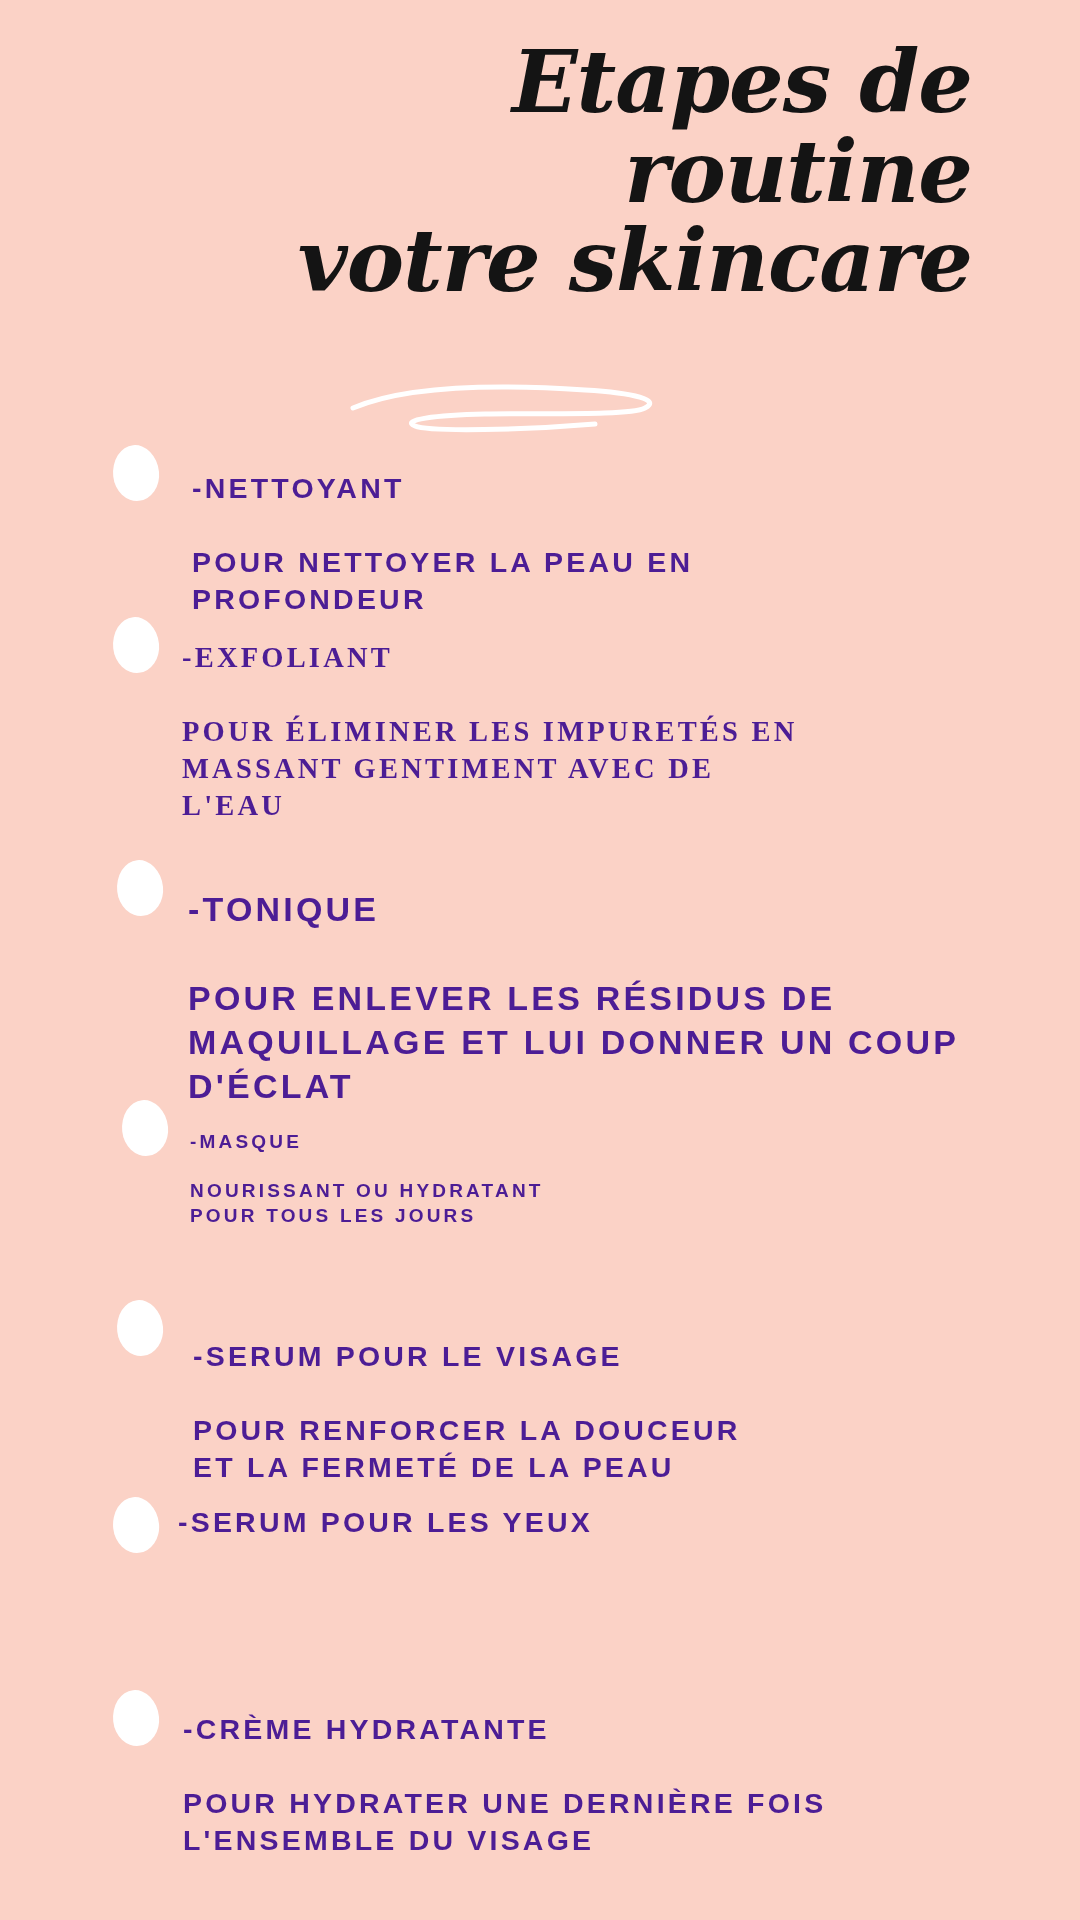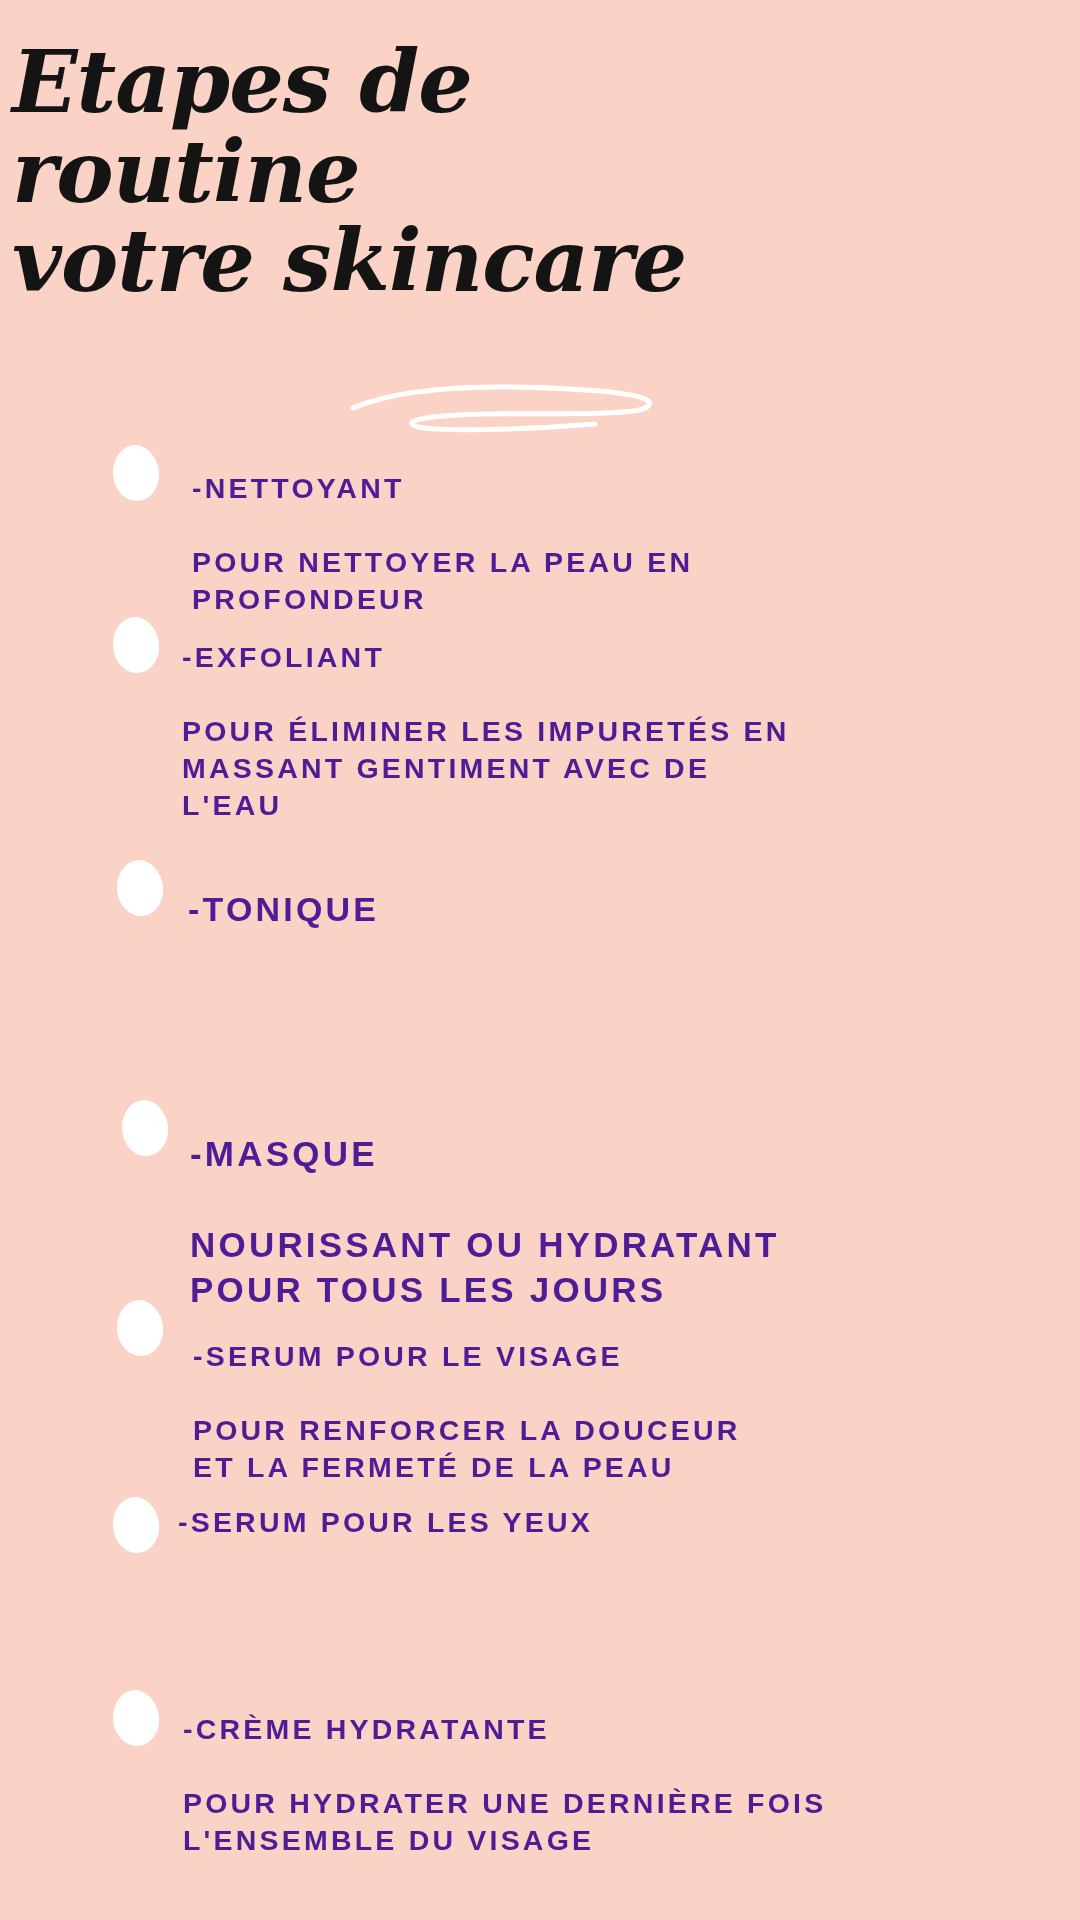--- a/index.html
+++ b/index.html
@@ -20,23 +20,23 @@
     width: 1080px;
     height: 1920px;
     background: #fbd2c6;
     box-sizing: border-box;
   }
 
   
   .title-block {
     position: absolute;
     top: 38px;
-    left: 12px;
+    left: 0;
     width: 972px;
-    text-align: left;
+    text-align: right;
   }
   .title-line {
     font-family: "DejaVu Serif", serif;
     font-style: italic;
     font-weight: bold;
     color: #141414;
     letter-spacing: -1px;
     line-height: 1.02;
   }
   .title-line.l1 { font-size: 86px; }
@@ -85,27 +85,27 @@
   }
   .step-desc {
     display: block;
   }
 
   
   #step-0 .bullet { left: 113px; top: 0px; }
   #step-0 .step-text { position: absolute; left: 192px; top: -12px; font-size: 28.5px; }
 
   #step-1 .bullet { left: 113px; top: 172px; }
-  #step-1 .step-text { position: absolute; left: 182px; top: 157px; font-size: 28.5px; }
+  #step-1 .step-text { position: absolute; left: 182px; top: 157px; font-size: 28.5px; font-family: Liberation Serif, serif; }
 
   #step-2 .bullet { left: 117px; top: 415px; }
   #step-2 .step-text { position: absolute; left: 188px; top: 398px; font-size: 34px; }
 
   #step-3 .bullet { left: 122px; top: 655px; }
-  #step-3 .step-text { position: absolute; left: 190px; top: 640px; font-size: 35px; }
+  #step-3 .step-text { position: absolute; left: 190px; top: 660px; font-size: 19px; }
 
   #step-4 .bullet { left: 117px; top: 855px; }
   #step-4 .step-text { position: absolute; left: 193px; top: 856px; font-size: 28.5px; }
 
   #step-5 .bullet { left: 113px; top: 1052px; }
   #step-5 .step-text { position: absolute; left: 178px; top: 1022px; font-size: 28.5px; }
 
   #step-6 .bullet { left: 113px; top: 1245px; }
   #step-6 .step-text { position: absolute; left: 183px; top: 1229px; font-size: 28.5px; }
 </style>
@@ -142,20 +142,23 @@
         <span class="step-desc">POUR ÉLIMINER LES IMPURETÉS EN
 MASSANT GENTIMENT AVEC DE
 L'EAU</span>
       </div>
     </div>
 
     <div class="step" id="step-2">
       <span class="bullet"></span>
       <div class="step-text">
         <span class="step-title">-TONIQUE</span>
+        <span class="step-desc">POUR ENLEVER LES RÉSIDUS DE
+MAQUILLAGE ET LUI DONNER UN COUP
+D'ÉCLAT</span>
       </div>
     </div>
 
     <div class="step" id="step-3">
       <span class="bullet"></span>
       <div class="step-text">
         <span class="step-title">-MASQUE</span>
         <span class="step-desc">NOURISSANT OU HYDRATANT
 POUR TOUS LES JOURS</span>
       </div>

